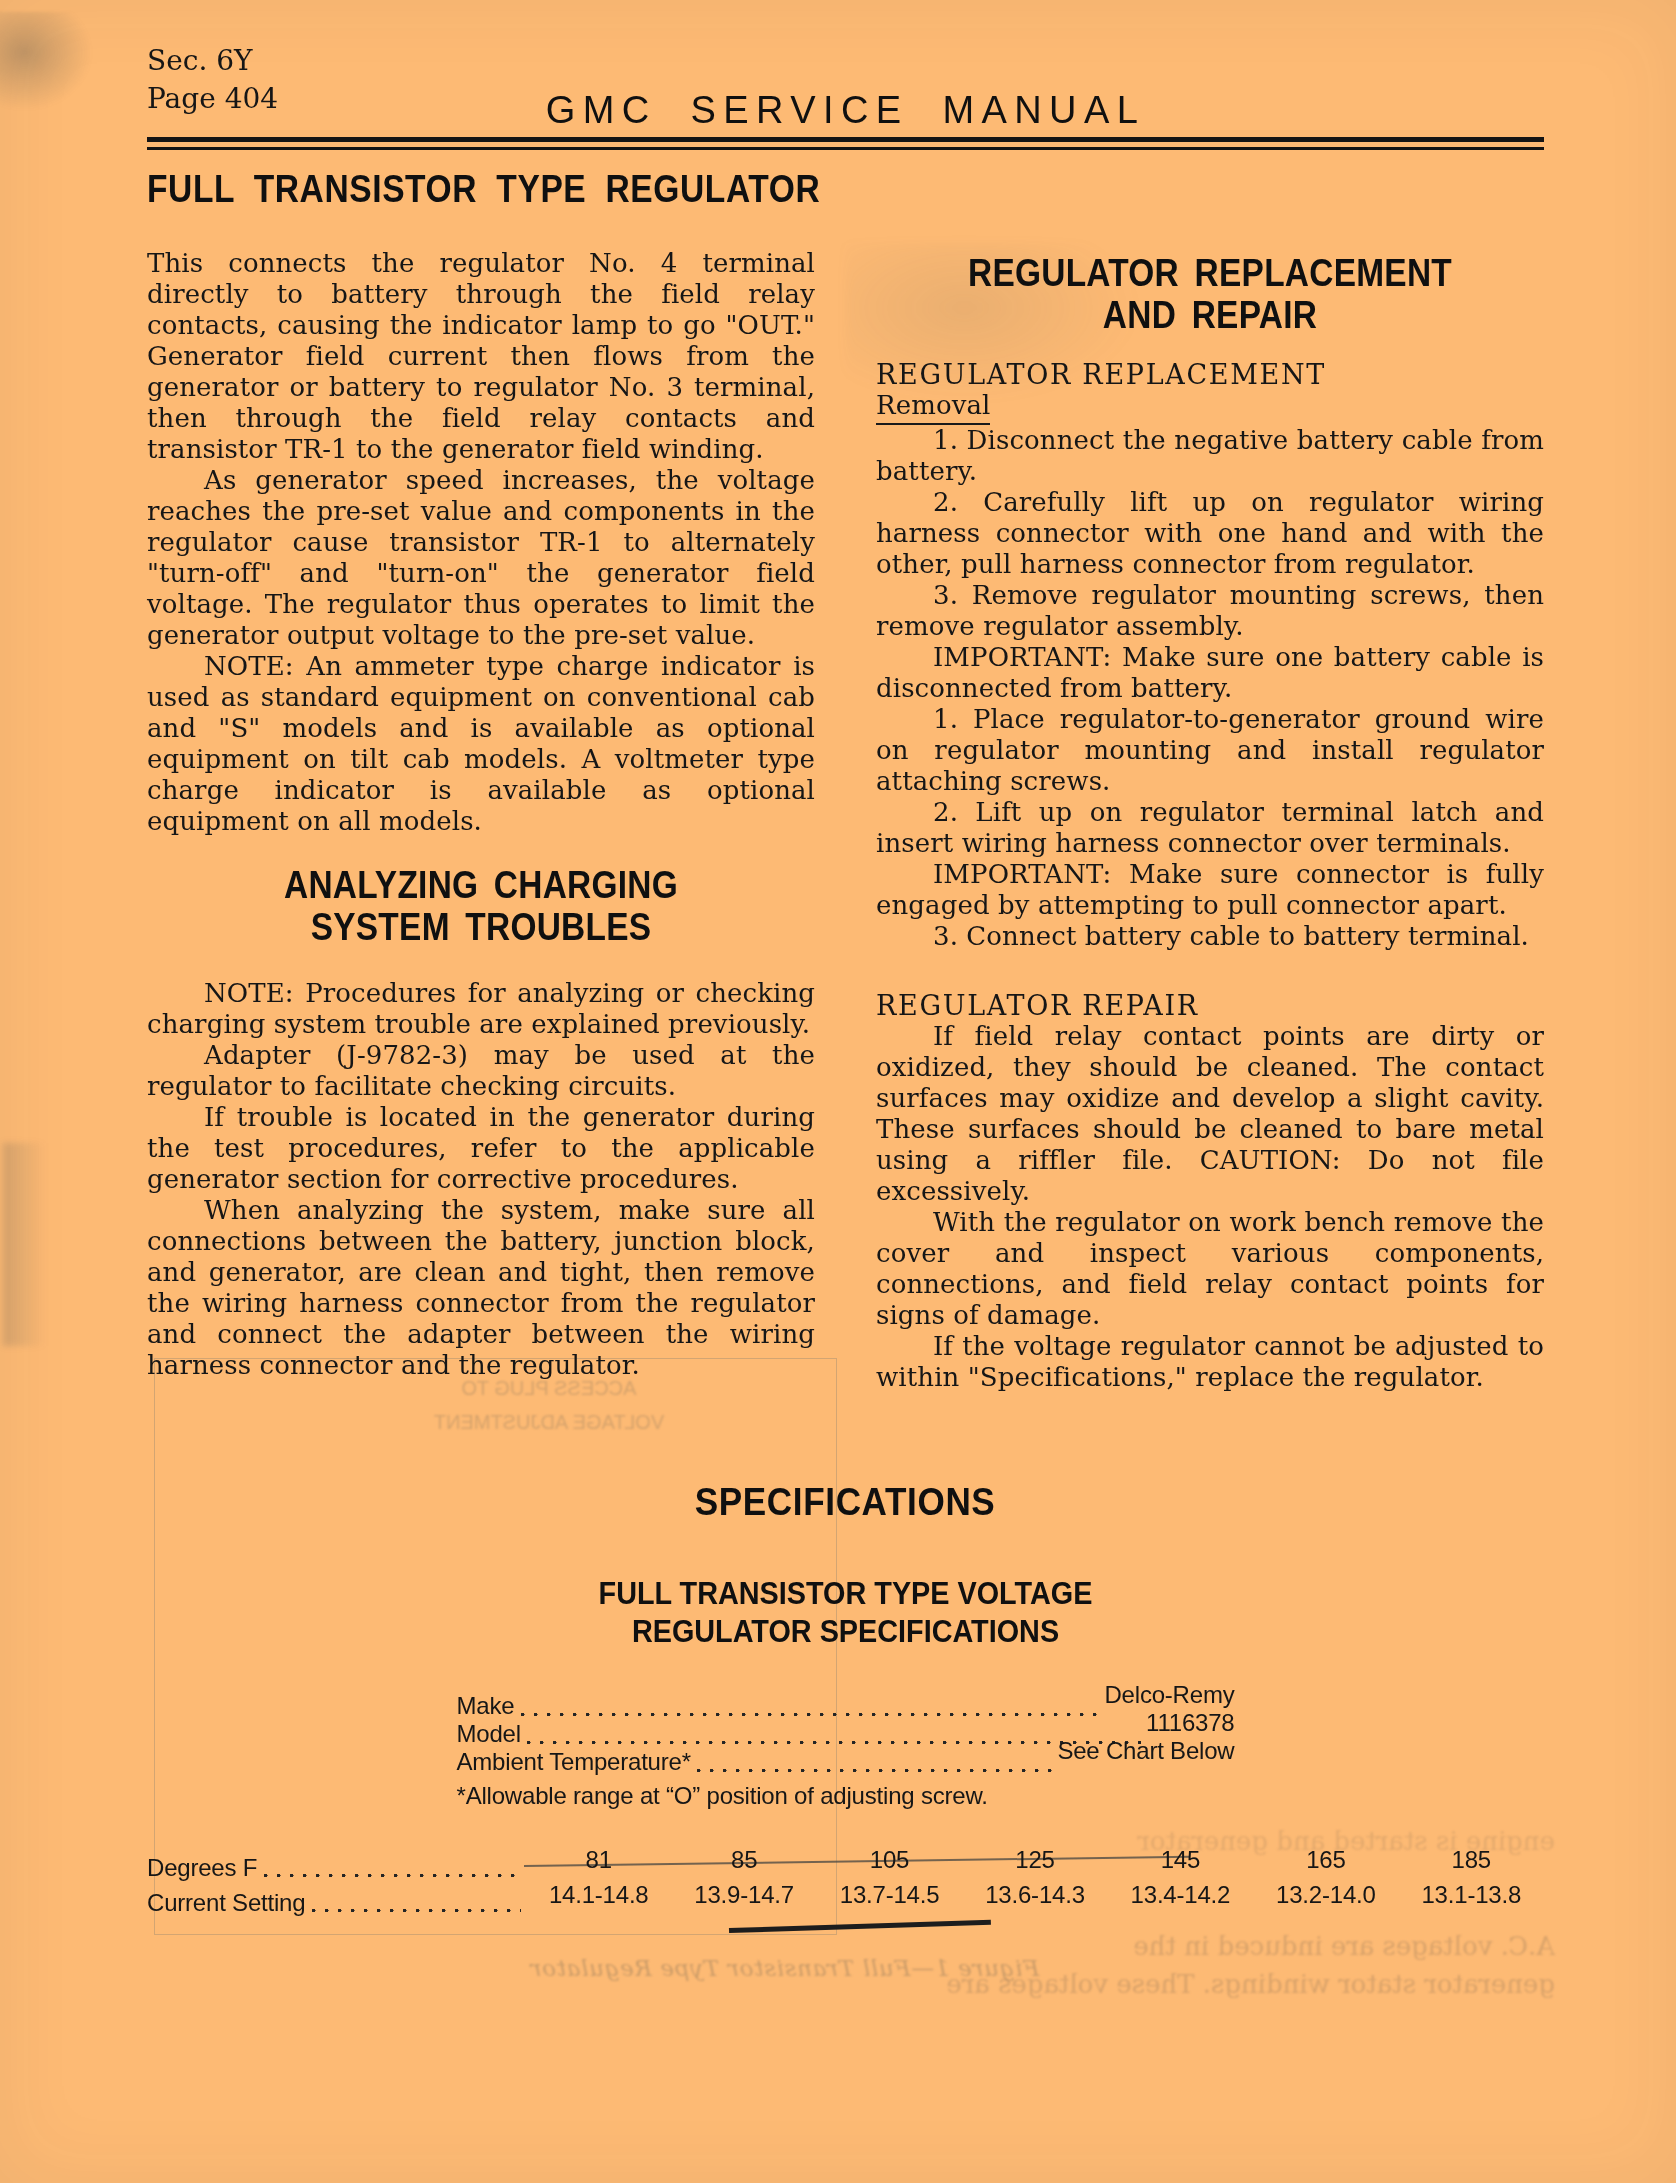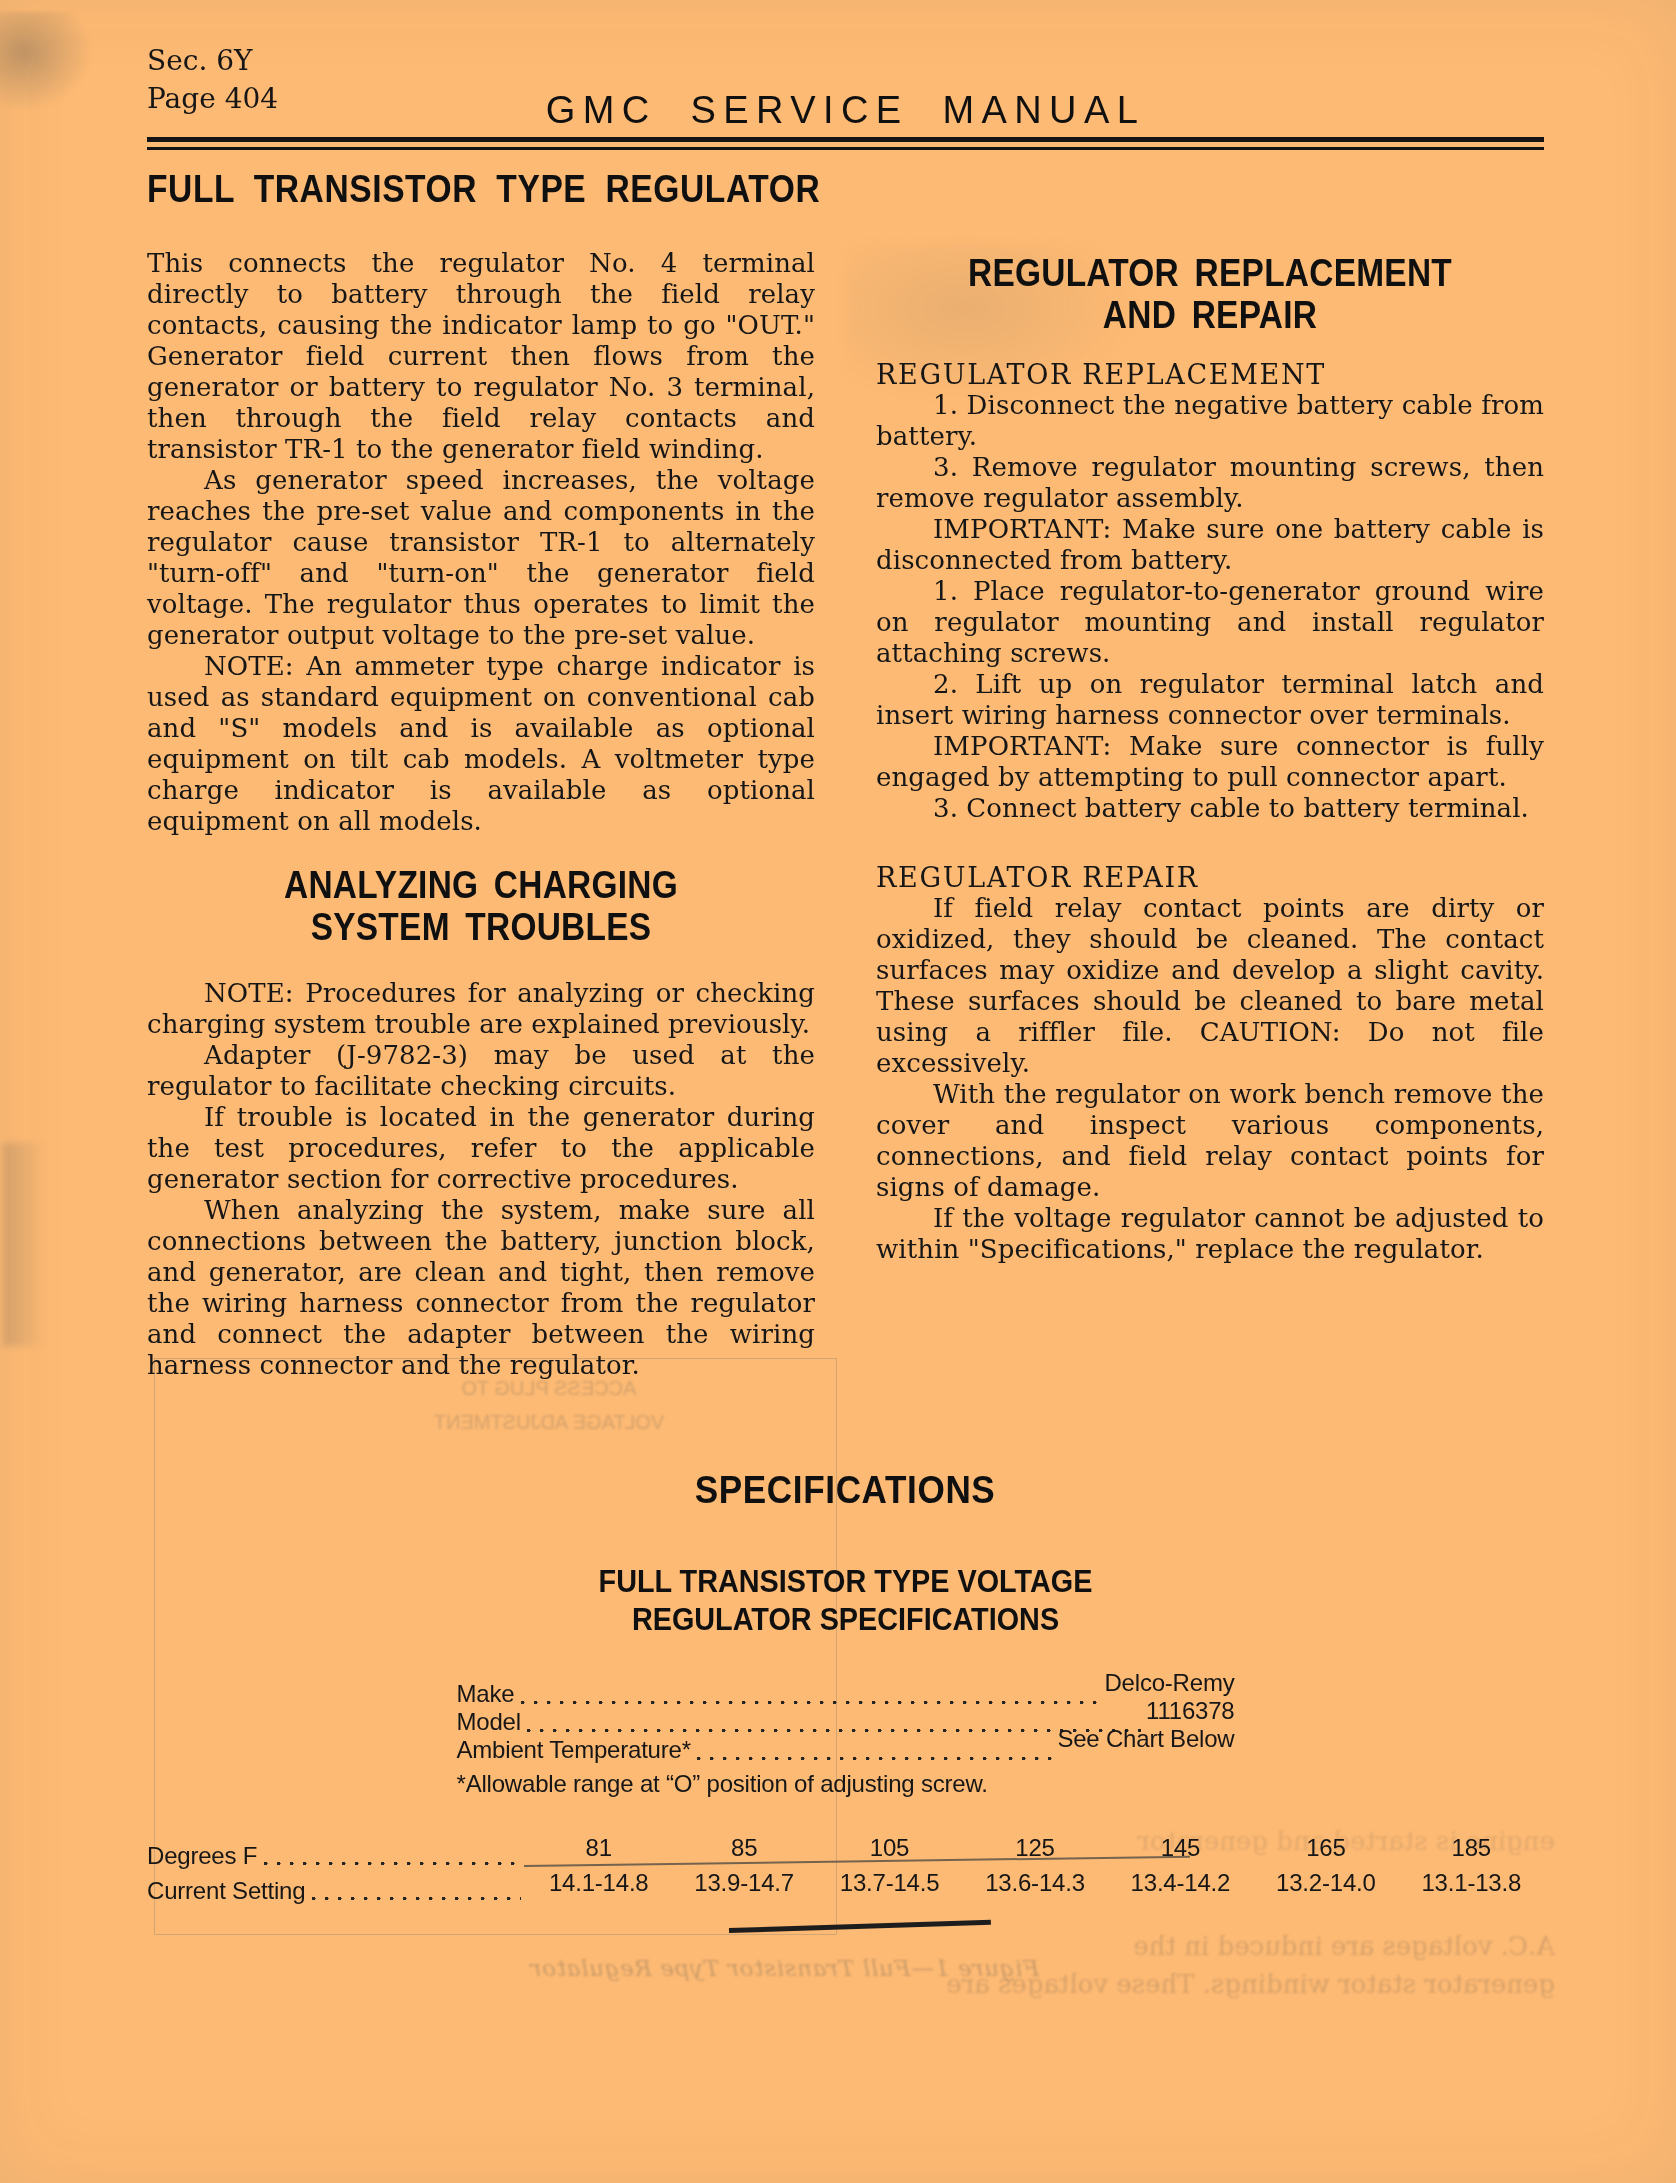--- a/index.html
+++ b/index.html
@@ -213,21 +213,23 @@
         <p class="ind">When analyzing the system, make sure all connections between the battery, junction block, and generator, are clean and tight, then remove the wiring harness connector from the regulator and connect the adapter between the wiring harness connector and the regulator.</p>
       </div>
 
       <div class="col">
         <h2 class="col-heading rcol-heading">
           <span class="hline">REGULATOR REPLACEMENT</span>
           <span class="hline">AND REPAIR</span>
         </h2>
         <h3 class="subhead">REGULATOR REPLACEMENT</h3>
 
+        <p class="gap-removal"><span class="runin">Removal</span></p>
         <p class="ind after-label">1. Disconnect the negative battery cable from battery.</p>
+        <p class="ind">2. Carefully lift up on regulator wiring harness connector with one hand and with the other, pull harness connector from regulator.</p>
         <p class="ind">3. Remove regulator mounting screws, then remove regulator assembly.</p>
 
         <p class="ind after-label">IMPORTANT: Make sure one battery cable is disconnected from battery.</p>
         <p class="ind">1. Place regulator-to-generator ground wire on regulator mounting and install regulator attaching screws.</p>
         <p class="ind">2. Lift up on regulator terminal latch and insert wiring harness connector over terminals.</p>
         <p class="ind">IMPORTANT: Make sure connector is fully engaged by attempting to pull connector apart.</p>
         <p class="ind">3. Connect battery cable to battery terminal.</p>
 
         <h3 class="subhead subhead-repair">REGULATOR REPAIR</h3>
         <p class="ind">If field relay contact points are dirty or oxidized, they should be cleaned. The contact surfaces may oxidize and develop a slight cavity. These surfaces should be cleaned to bare metal using a riffler file. CAUTION: Do not file excessively.</p>

